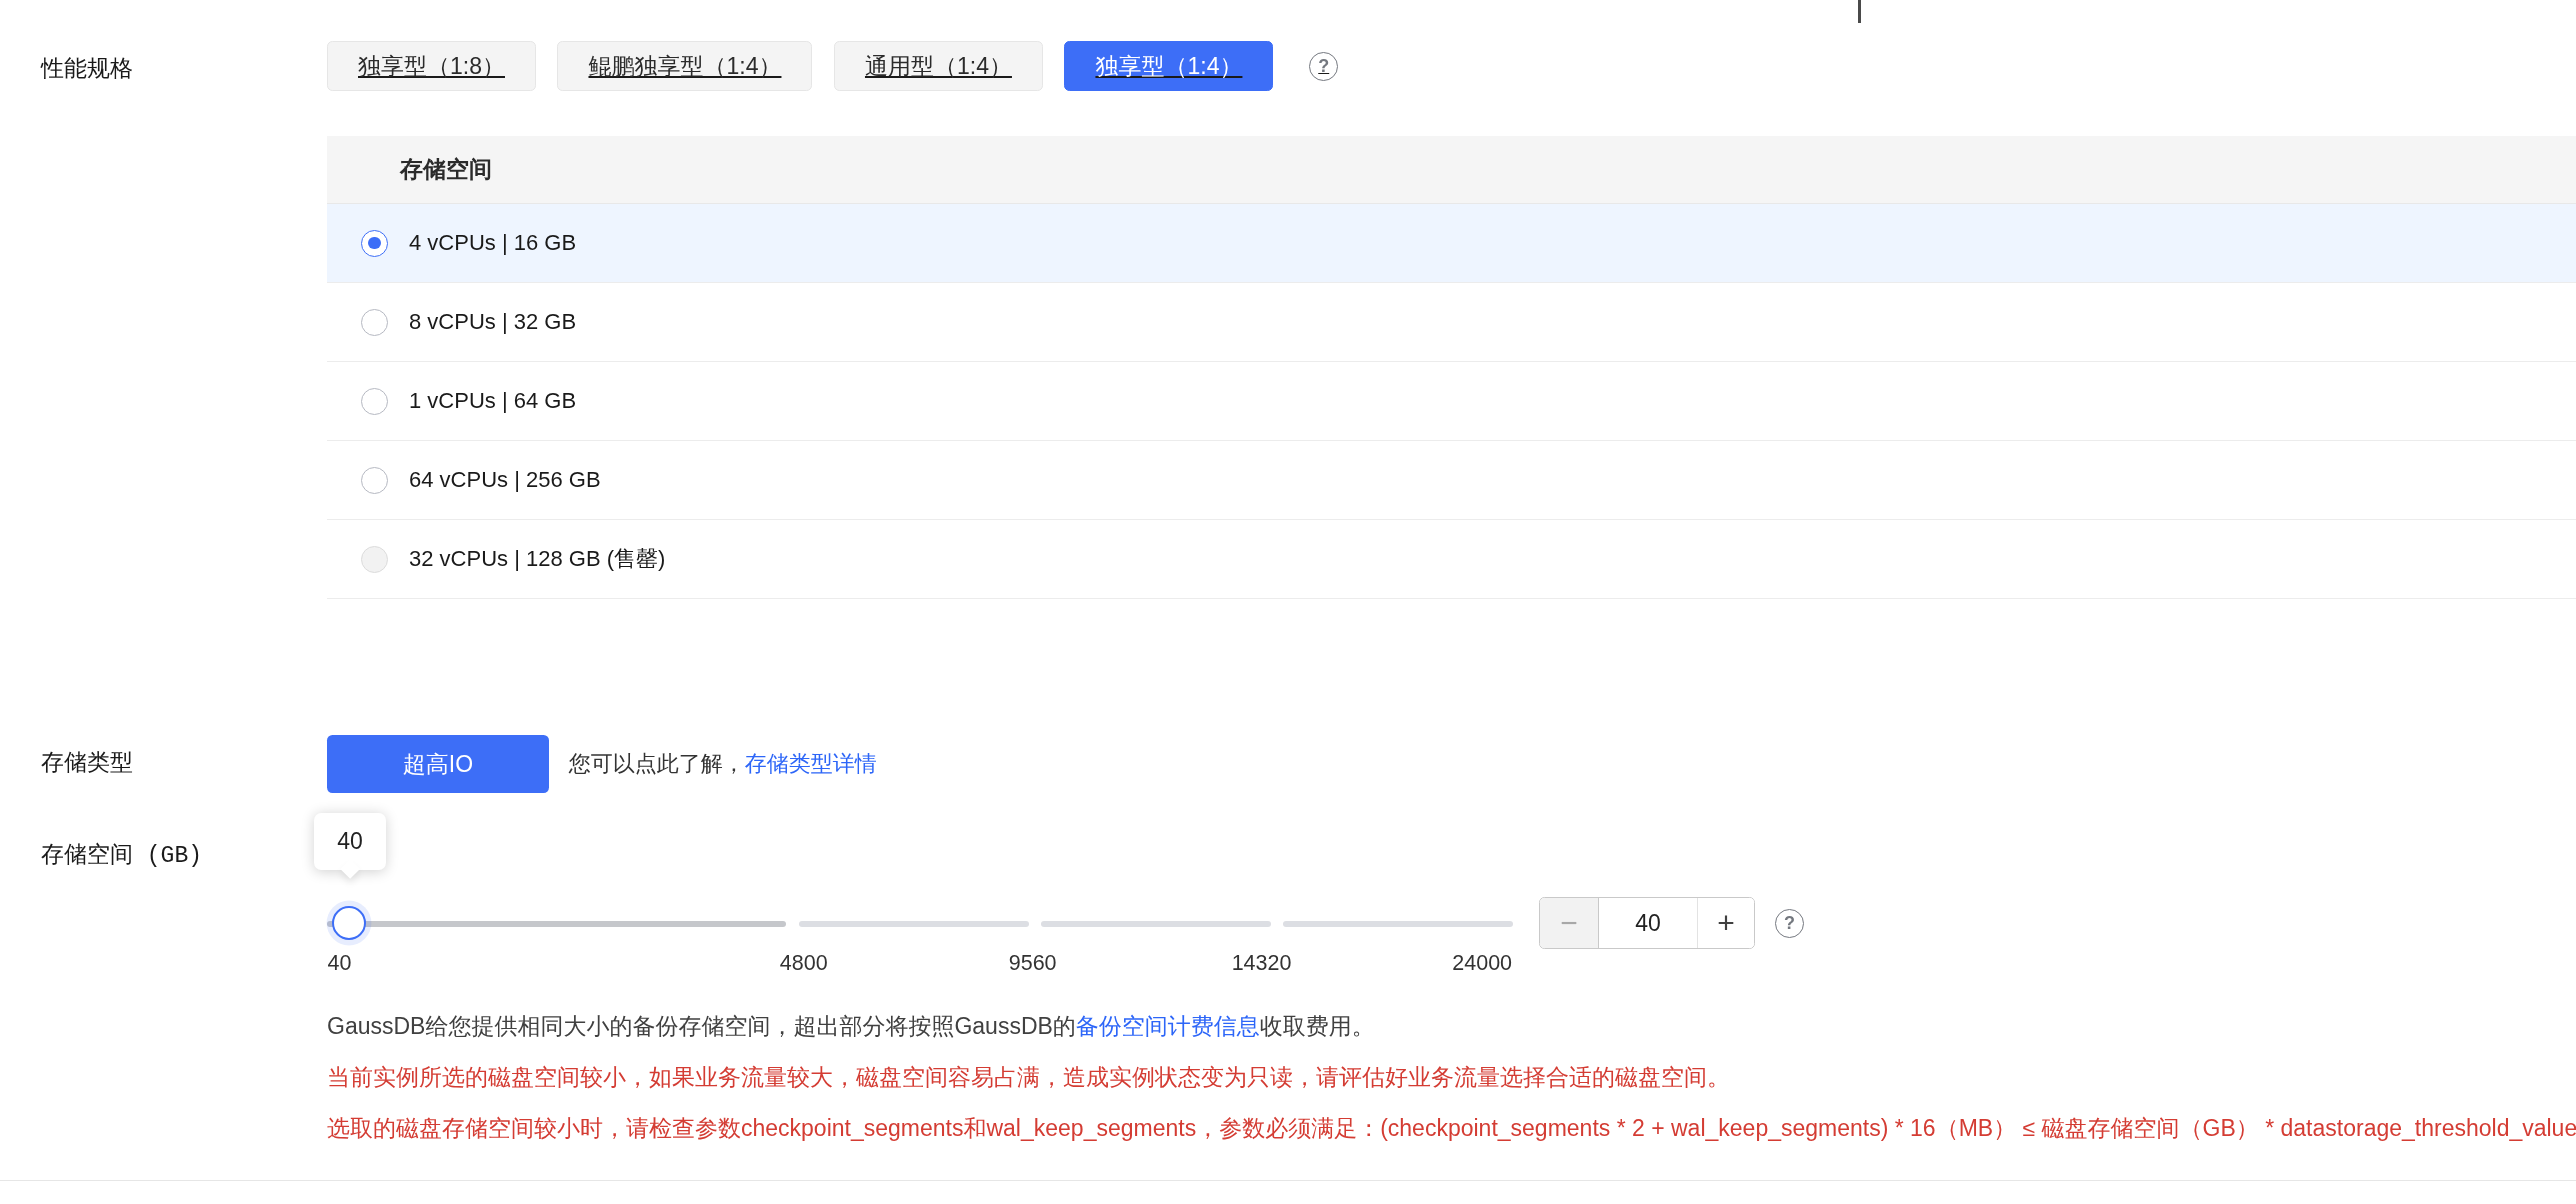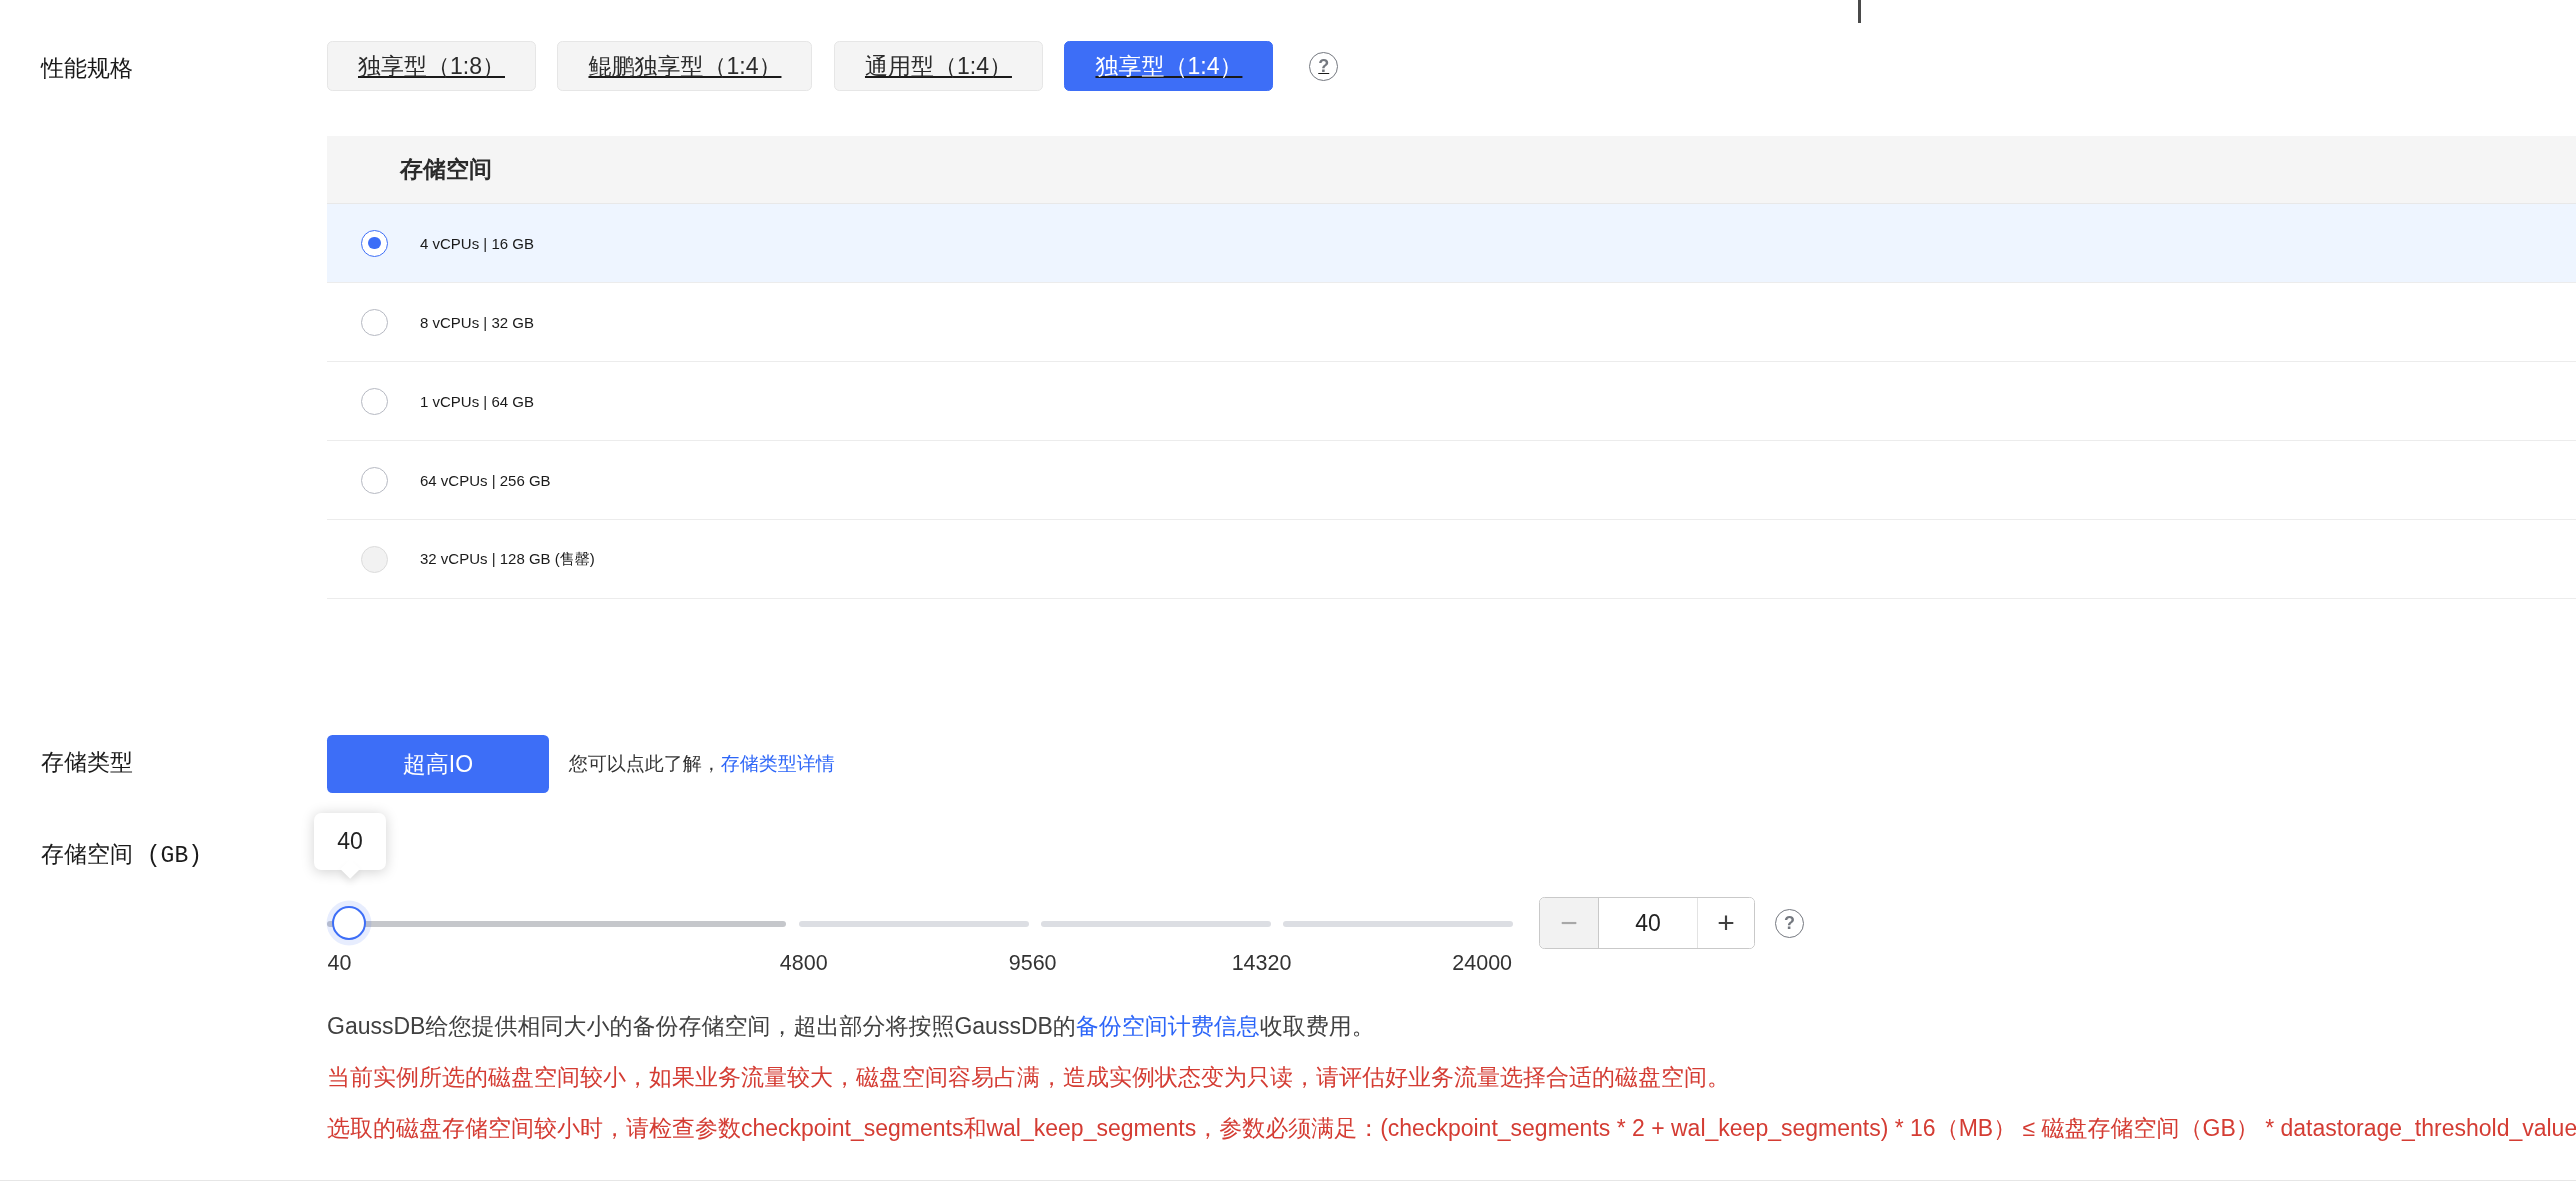--- a/index.html
+++ b/index.html
@@ -25,33 +25,33 @@
                  display:flex; align-items:center; padding-left:73px;
                  font-size:23px; font-weight:bold; color:#2b2b2b; }
   .spec-row { height:79px; display:flex; align-items:center; padding-left:34px;
               border-bottom:0.9px solid #ececec; cursor:pointer; }
   .spec-row.selected { background:#eef5ff; }
   .radio { width:27px; height:27px; border-radius:50%; border:1.8px solid #b6b9c2; background:#fff;
            display:flex; align-items:center; justify-content:center; flex:0 0 auto; }
   .radio.checked { border-color:#3d6ef7; }
   .radio.checked::after { content:""; width:12.5px; height:12.5px; border-radius:50%; background:#3d6ef7; }
   .radio.disabled { border-color:#dcdcdc; background:#f2f2f2; }
-  .spec-row .row-label { margin-left:32px; font-size:15px; color:#1a1a1a; }
+  .spec-row .row-label { margin-left:21px; font-size:22px; color:#1a1a1a; }
 
   
   .current-line { position:absolute; left:327px; top:652px; display:flex; align-items:center; }
   .current-key { font-size:23px; color:#8c8c8c; }
   .current-val { margin-left:57px; font-size:23px; font-weight:600; color:#222; }
 
   
   .storage-type-row { position:absolute; left:327px; top:735px; display:flex; align-items:center; }
   .io-btn { width:222px; height:58px; background:#3d6ef7; color:#fff; border:none; border-radius:5.4px;
             font-size:23px; font-weight:500; cursor:pointer;
             display:flex; align-items:center; justify-content:center; }
-  .hint-text { margin-left:19.7px; font-size:19px; color:#333; }
+  .hint-text { margin-left:19.7px; font-size:22px; color:#333; }
   .link { color:#2d66f8; cursor:pointer; }
 
   
   .tooltip { position:absolute; left:314px; top:813px; width:72px; height:57px; background:#fff;
              border-radius:7.2px; box-shadow:0 1.8px 12.5px rgba(0,0,0,0.18);
              display:flex; align-items:center; justify-content:center; font-size:23px; color:#222; }
   .tooltip::after { content:""; position:absolute; bottom:-6.3px; left:50%; margin-left:-7.2px;
                     width:14.3px; height:14.3px; background:#fff; transform:rotate(45deg);
                     box-shadow:3.6px 3.6px 7.2px rgba(0,0,0,0.08); }
   .slider-track { position:absolute; left:327px; top:921px; width:1186px; height:6.3px;

